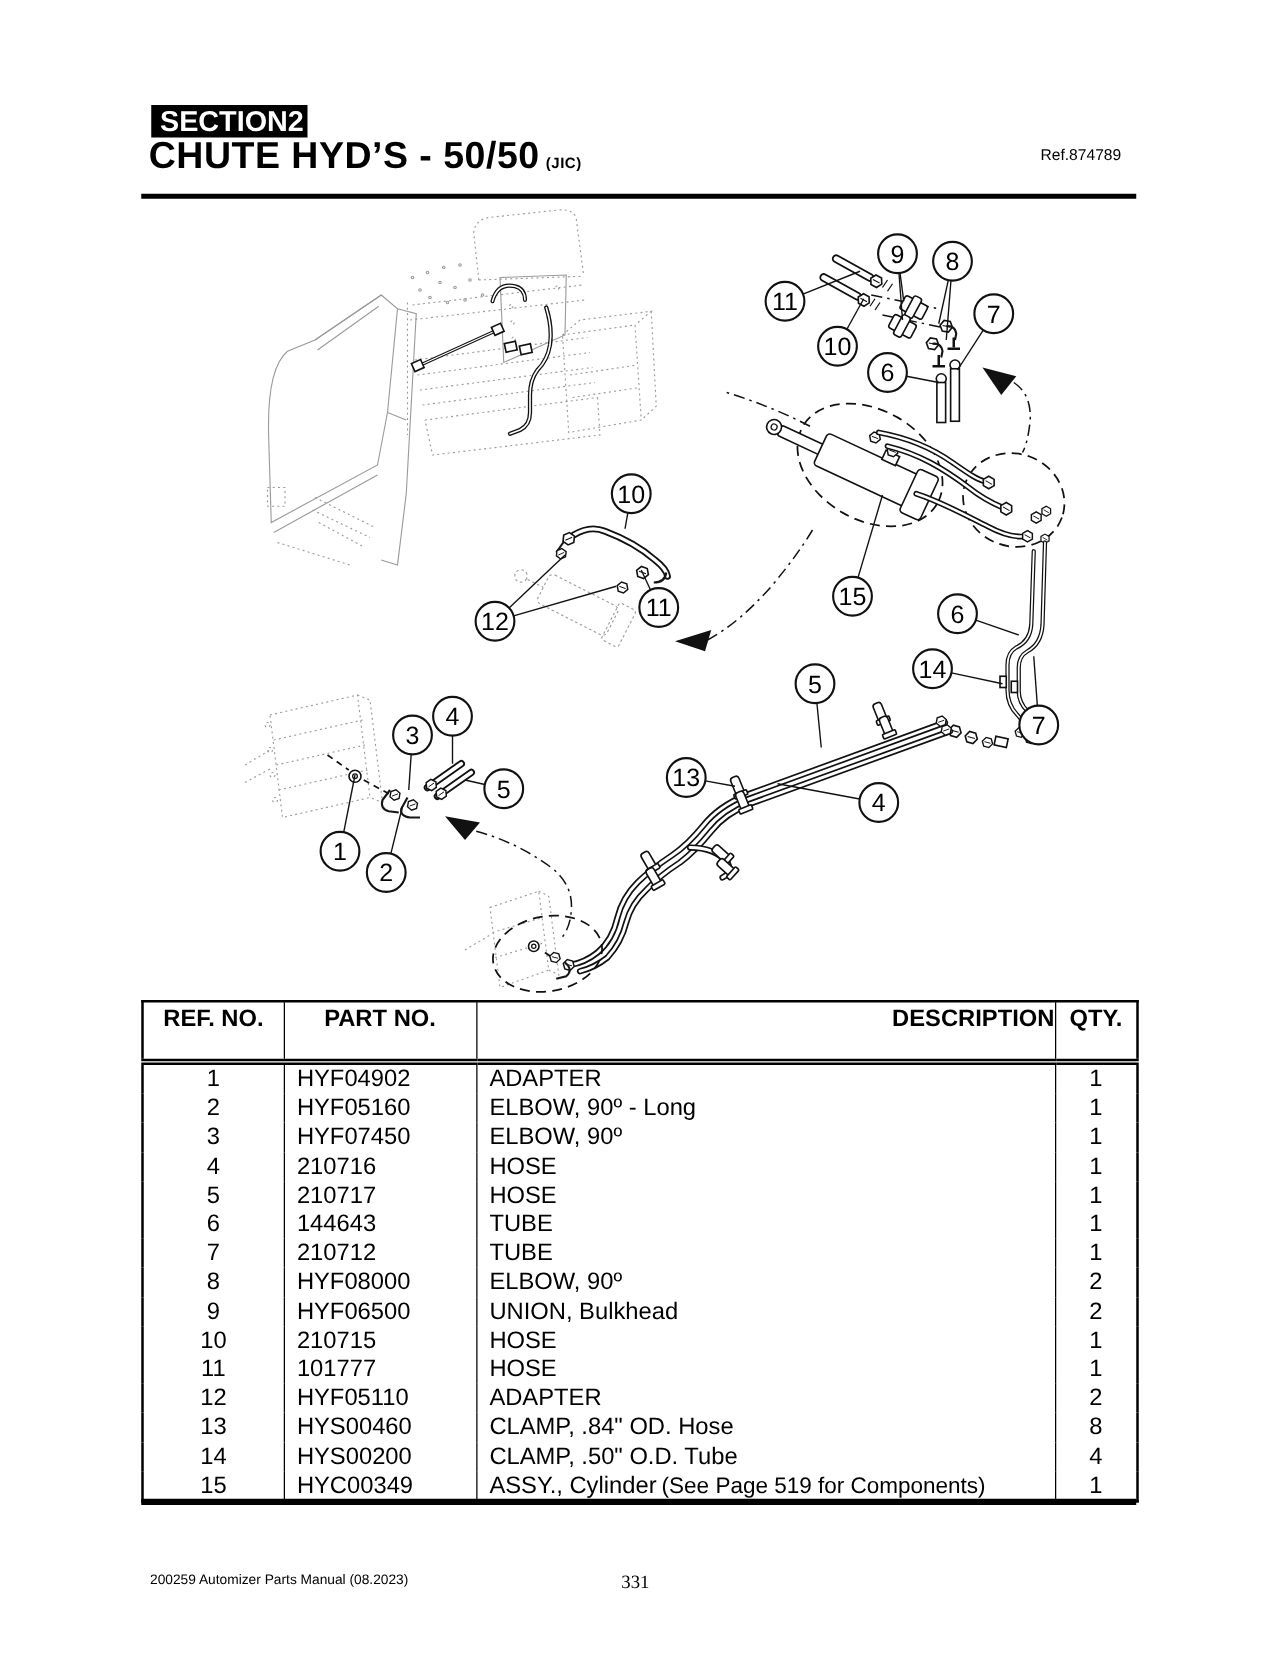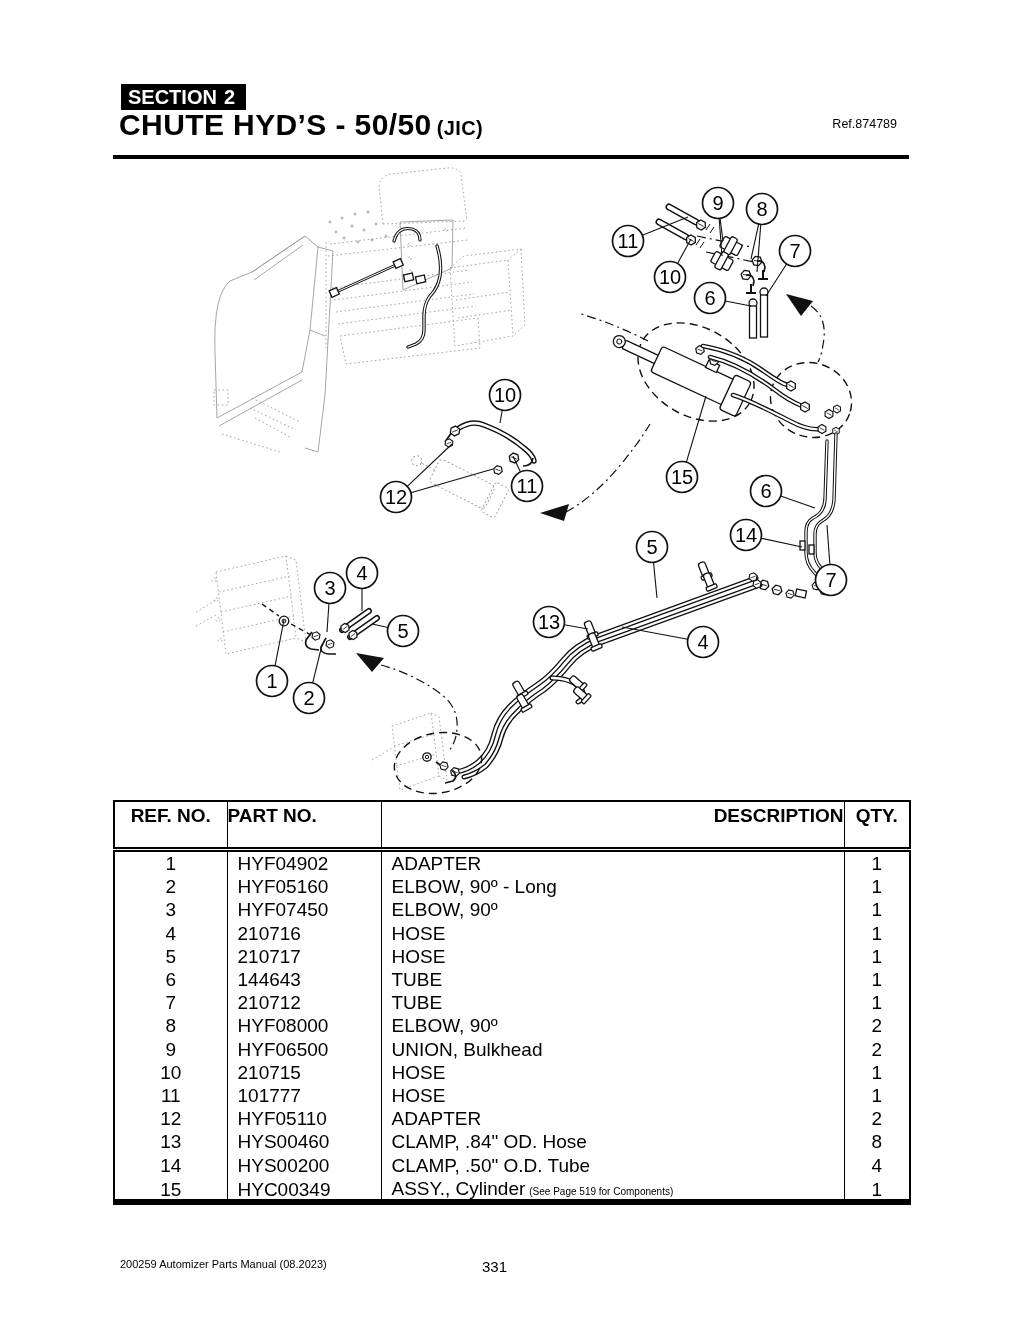--- a/index.html
+++ b/index.html
@@ -6,44 +6,44 @@
   body{
     width:1024px;height:1326px;position:relative;background:#fff;
     font-family:"Liberation Sans",sans-serif;color:#000;overflow:hidden;
   }
   #diagram-svg{position:absolute;left:0;top:0;z-index:1;}
   .overlay{position:absolute;z-index:2;}
   
   .section-box{
     left:121px;top:84px;width:125px;height:26px;background:#000;color:#fff;
     display:flex;align-items:center;justify-content:space-between;
-    padding:0 11px 0 7px;box-sizing:border-box;font-weight:bold;font-size:20px;
+    padding:0 11px 0 7px;box-sizing:border-box;font-weight:bold;font-size:23px;
   }
   .page-title{left:119px;top:108px;font-size:30px;font-weight:bold;letter-spacing:.4px;white-space:nowrap;}
-  .page-title .suffix{font-size:20px;font-weight:600;margin-left:5px;}
+  .page-title .suffix{font-size:12px;font-weight:600;margin-left:5px;}
   .ref-num{top:117px;right:127px;font-size:12.5px;}
   .title-rule{left:113px;top:155px;width:796px;height:4px;background:#000;}
   
   table.parts{
     position:absolute;z-index:2;left:113px;top:800px;width:796px;
     border-collapse:collapse;table-layout:fixed;background:#fff;
     border:2.5px solid #000;font-size:19px;
   }
   table.parts th{
     border-bottom:5px double #000;font-weight:bold;padding:3px 0 20px;font-size:19px;
   }
   table.parts td{line-height:23.2px;padding:0;white-space:nowrap;overflow:hidden;}
   .c-part,.c-desc,.c-qty{border-left:1.8px solid #000;}
   .c-ref,.c-qty{text-align:center;}
   .c-part,.c-desc{text-align:left;padding-left:10px !important;}
-  td.c-desc .note{font-size:10px;margin-left:4px;}
+  td.c-desc .note{font-size:18px;margin-left:4px;}
   
   .footer-rule{left:113px;top:1199px;width:796px;height:4.5px;background:#000;}
   .footer-text{left:120px;top:1258px;font-size:11px;}
-  .page-num{left:482px;top:1258px;font-size:15px;}
+  .page-num{left:497px;top:1258px;font-size:15px;font-family:Liberation Serif, serif;}
   
   .dot{stroke-dasharray:1.6 2.6;}
   .gho{stroke:#9b9b9b;fill:none;stroke-width:.9;}
   .dd{stroke-dasharray:9 4 2 4;fill:none;stroke:#111;stroke-width:1.2;}
   .dsh{stroke-dasharray:8 5;fill:none;stroke:#111;stroke-width:1.4;}
   .ho{stroke:#111;fill:none;stroke-linecap:round;}
   .hi{stroke:#fff;fill:none;stroke-linecap:round;}
   .t2{stroke:#161616;stroke-width:1.7;fill:none;}
   .fit{fill:#fff;stroke:#111;stroke-width:1.3;}
   .ldr{stroke:#111;stroke-width:1.1;}
@@ -445,21 +445,21 @@
 <table class="parts">
   <colgroup>
     <col style="width:113px">
       <col style="width:154px">
       <col style="width:463px">
       <col style="width:66px">
   </colgroup>
   <thead>
     <tr>
       <th class="c-ref">REF. NO.</th>
-      <th class="c-part" style="text-align:left;padding-left:0 !important;">PART NO.</th>
+      <th class="c-part" style="text-align:center;padding-left:0 !important;">PART NO.</th>
       <th class="c-desc" style="text-align:right;padding-left:0 !important;">DESCRIPTION</th>
       <th class="c-qty">QTY.</th>
     </tr>
   </thead>
   <tbody>
       <tr>
         <td class="c-ref">1</td>
         <td class="c-part">HYF04902</td>
         <td class="c-desc">ADAPTER</td>
         <td class="c-qty">1</td>

